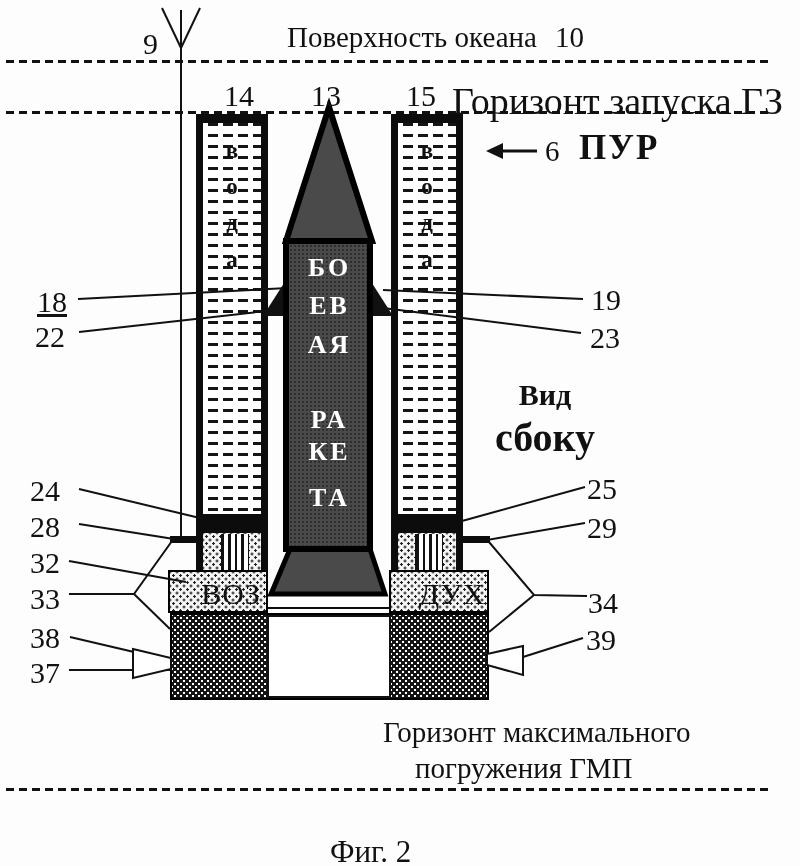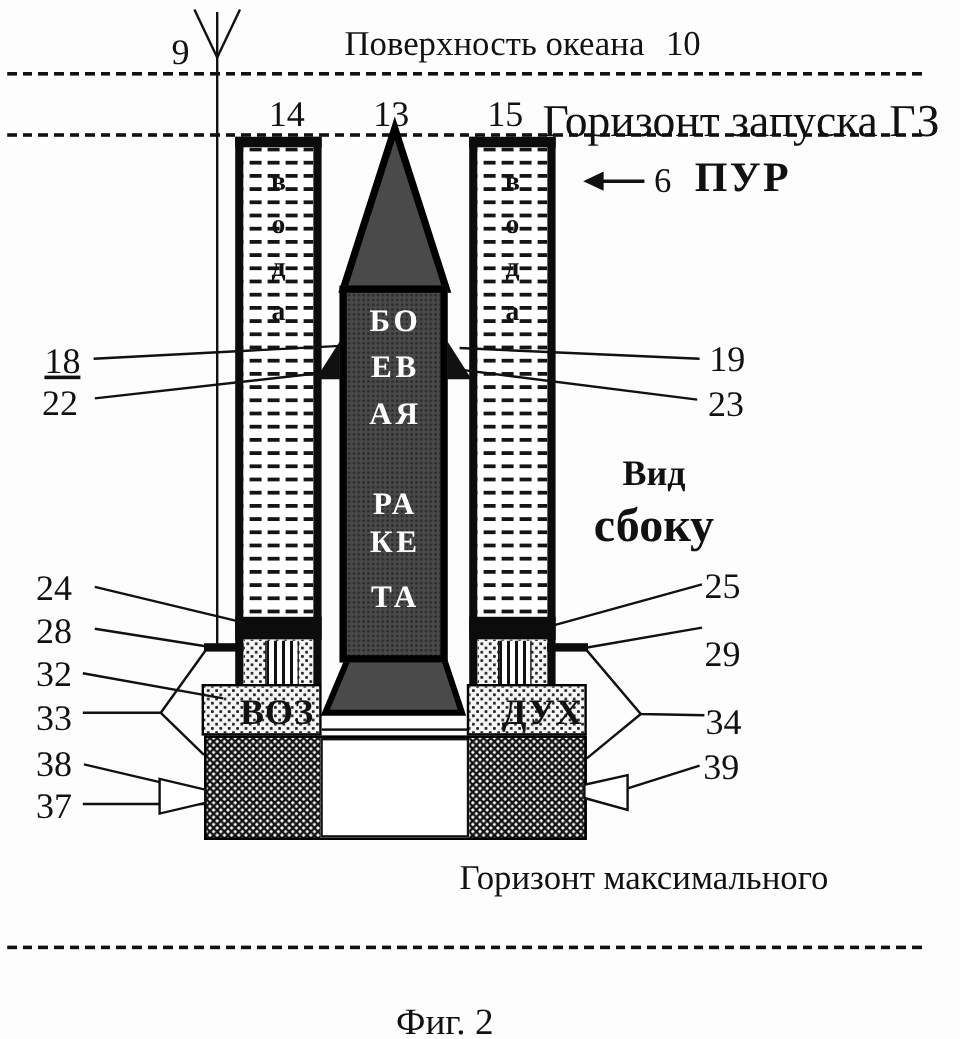--- a/index.html
+++ b/index.html
@@ -27,21 +27,21 @@
   .stripes{background:repeating-linear-gradient(90deg,#111 0 2.5px,#fff 2.5px 6.5px);
      border-left:1px solid #111;border-right:1px solid #111;}
   .waterletter{font-size:23px;font-weight:bold;text-align:center;width:40px;}
   .rocket-body{position:absolute;left:283px;top:238px;width:90px;height:314px;
      box-sizing:border-box;border:6px solid #000;background-color:#4a4a4a;
      background-image:radial-gradient(rgba(0,0,0,.38) 1px,transparent 1.35px);
      background-size:4px 4px;}
   .rline{position:absolute;left:0;width:78px;text-align:center;color:#fff;
      font-size:26px;font-weight:bold;letter-spacing:3px;text-indent:3px;line-height:1;}
   .airbox{position:absolute;top:570px;width:100px;height:43px;box-sizing:border-box;
-     border:2px solid #000;text-align:center;font-size:30px;font-weight:bold;
+     border:2px solid #000;text-align:center;font-size:30px;font-weight:normal;
      line-height:44px;letter-spacing:1px;padding-left:26px;}
   svg{position:absolute;left:0;top:0;}
 </style>
 </head>
 <body>
 
 <div id="page">
 
   <div class="dash-line" style="left:6px;top:60px;width:766px;"></div>
   <div class="dash-line" style="left:6px;top:111px;width:766px;"></div>
@@ -145,20 +145,23 @@
   <div class="txt num" style="left:30px;top:474px;">24</div>
   <div class="txt num" style="left:30px;top:510px;">28</div>
   <div class="txt num" style="left:30px;top:546px;">32</div>
   <div class="txt num" style="left:30px;top:582px;">33</div>
   <div class="txt num" style="left:30px;top:621px;">38</div>
   <div class="txt num" style="left:30px;top:656px;">37</div>
 
   <div class="txt num" style="left:591px;top:283px;">19</div>
   <div class="txt num" style="left:590px;top:321px;">23</div>
   <div class="txt num" style="left:587px;top:472px;">25</div>
-  <div class="txt num" style="left:587px;top:529px;text-align:right;">29</div>
+  <div class="txt num" style="left:587px;top:511px;text-align:right;">29</div>
   <div class="txt num" style="left:588px;top:586px;">34</div>
   <div class="txt num" style="left:586px;top:623px;">39</div>
 
   <div class="txt" style="left:383px;top:716px;font-size:29px;">Горизонт максимального</div>
+  <div class="txt" style="left:415px;top:752px;font-size:29px;">
+    <span>погружения ГМП</span><span style="margin-left:22px;"></span>
+  </div>
   <div class="txt" style="left:330px;top:834px;font-size:31px;">Фиг. 2</div>
 
 </div>
 
 </body></html>

